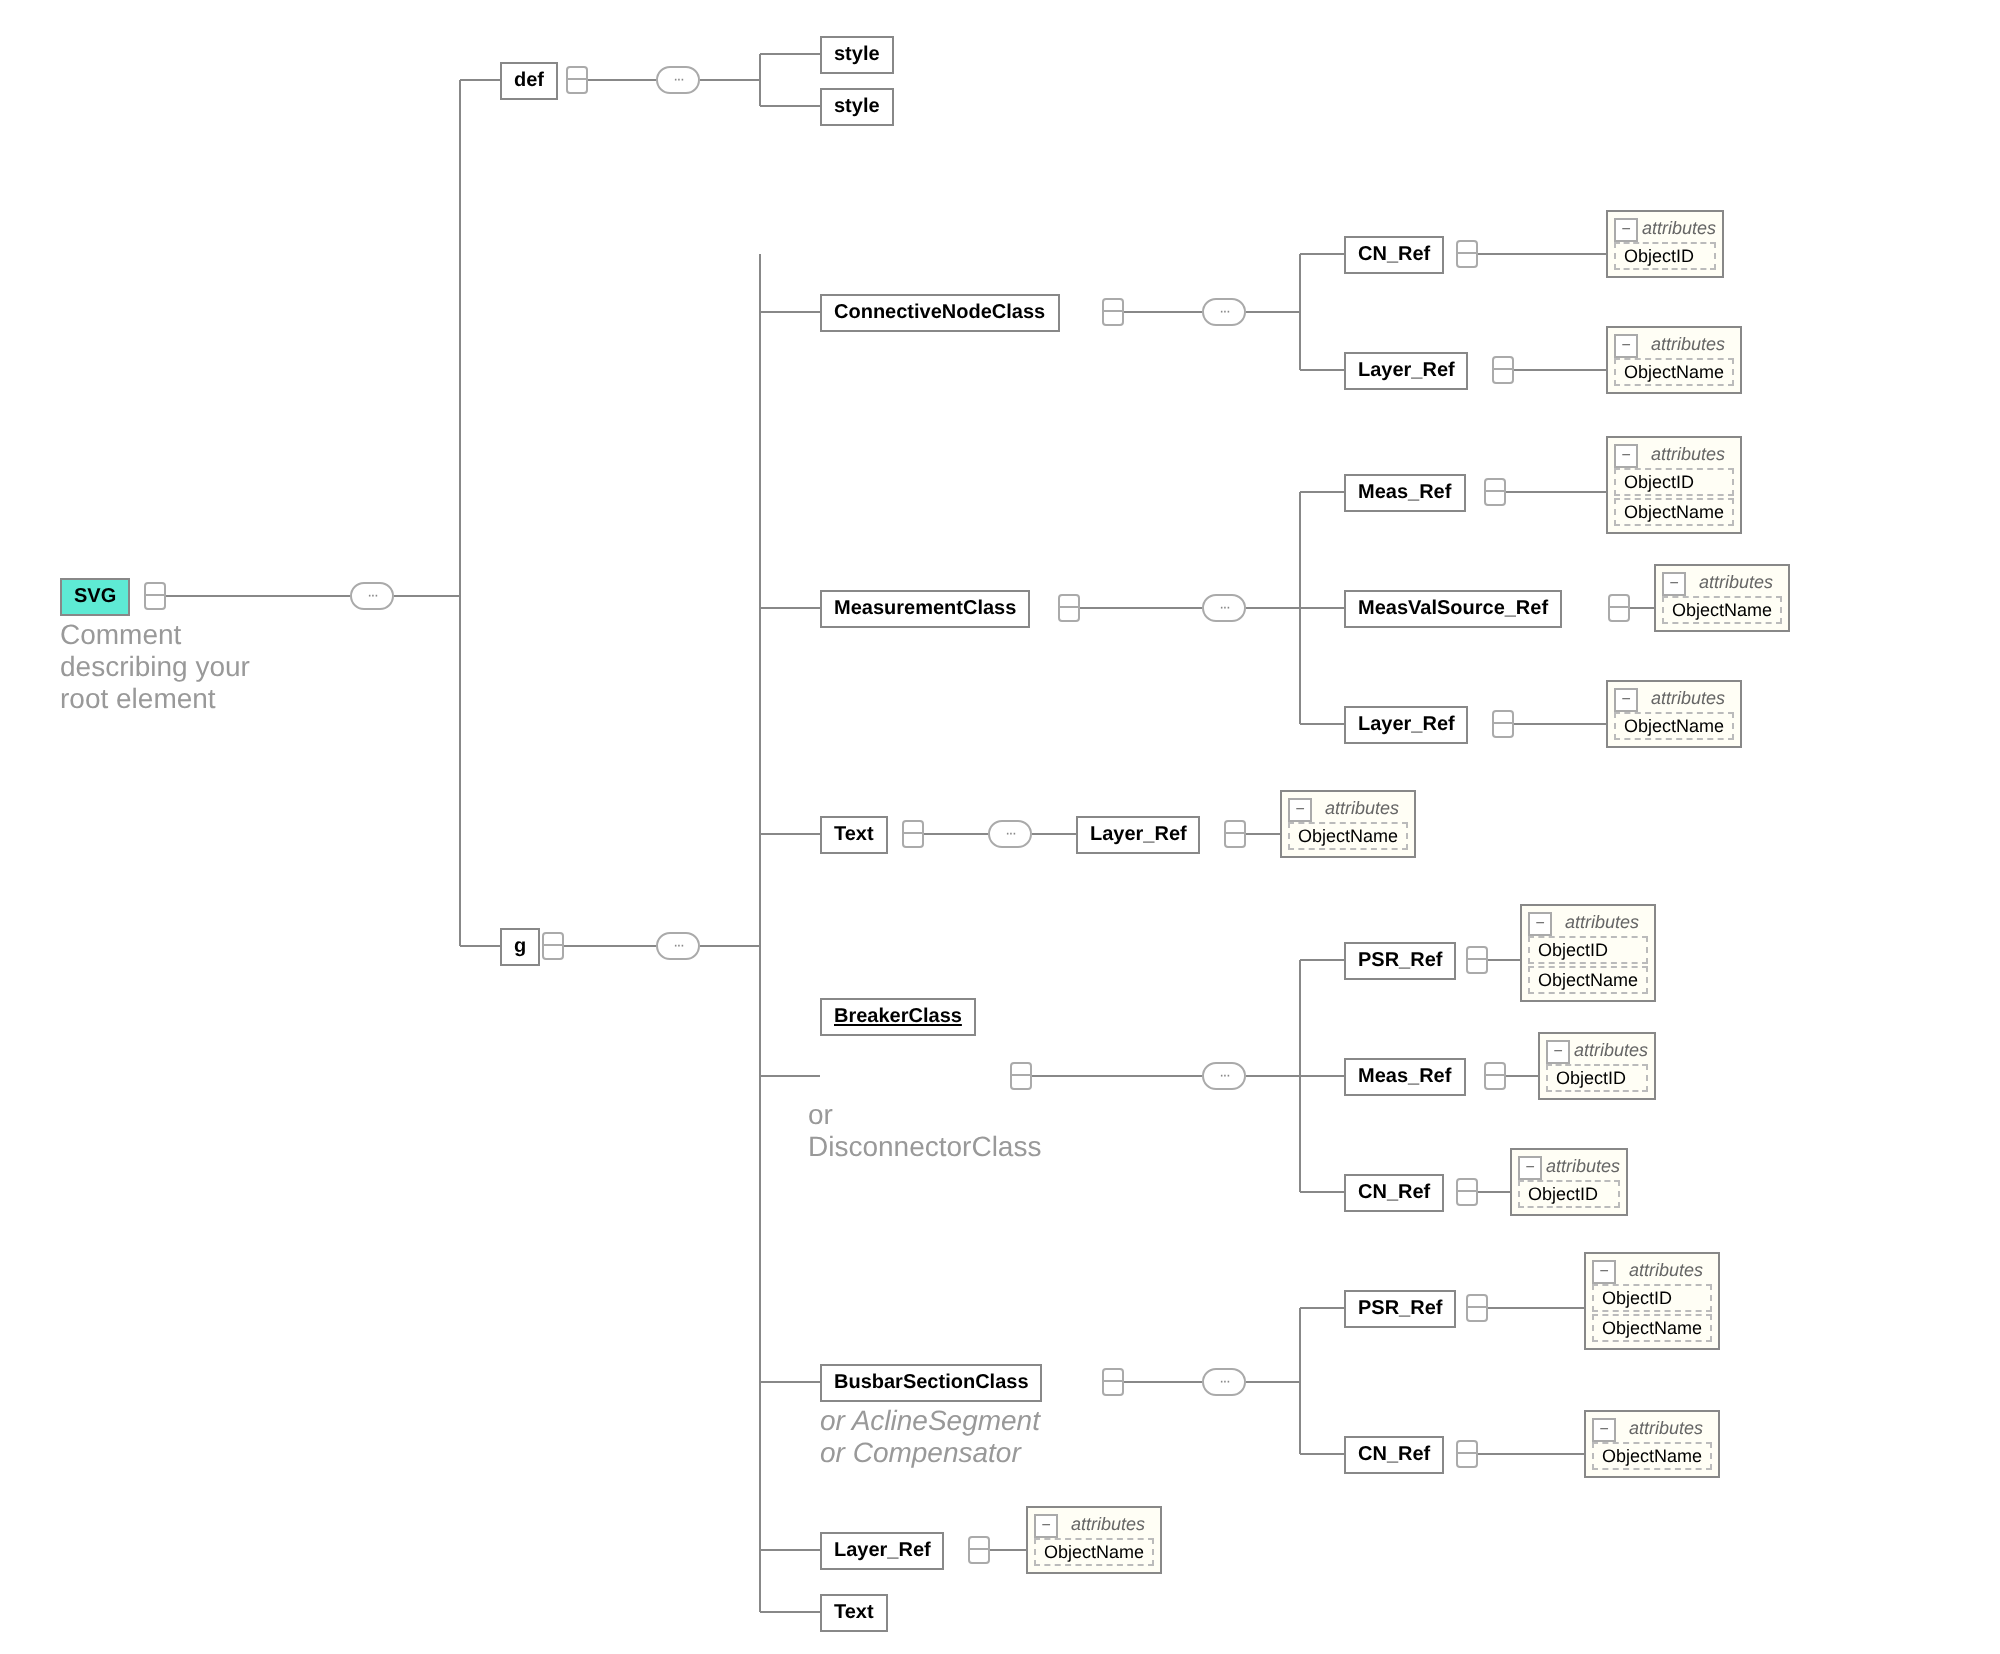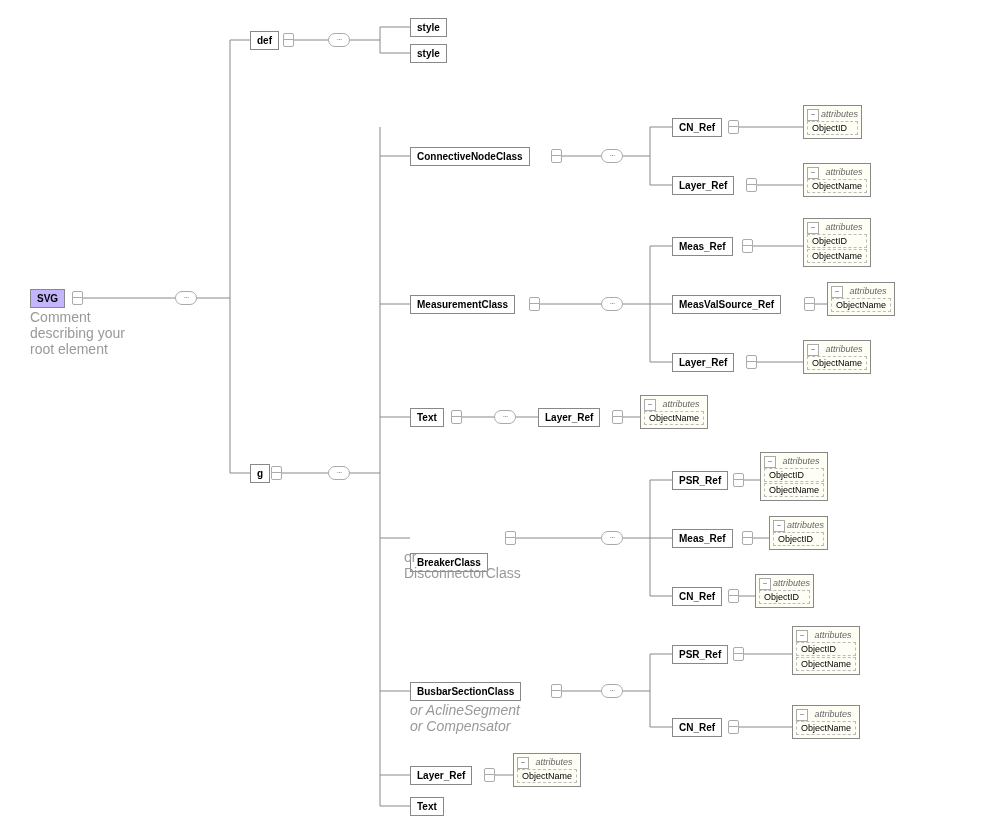--- a/index.html
+++ b/index.html
@@ -17,21 +17,21 @@
   .node {
     position: absolute;
     border: 1px solid #888;
     background: #fff;
     padding: 3px 6px;
     font-weight: bold;
     font-size: 10px;
     white-space: nowrap;
   }
   .node-selected {
-    background: #c4b5fd;
+    background: #5eead4;
   }
   .comment {
     position: absolute;
     font-size: 14px;
     color: #999;
     white-space: normal;
     width: 120px;
   }
   .attr-box {
     position: absolute;
@@ -276,21 +276,21 @@
 <div class="connector" style="left:494px; top:410px;">···</div>
 <div class="node" style="left:538px; top:408px;">
   <span>Layer_Ref</span>
 </div>
 <div class="stub" style="left:612px; top:410px;"></div>
 <div class="attr-box" style="left:640px; top:395px;">
   <div class="attr-title">attributes</div>
   <div class="attr-item">ObjectName</div>
 </div>
 
-<div class="node" style="left:410px; top:553px;">
+<div class="node" style="left:410px; top:499px;text-decoration:underline;">
   <span>BreakerClass</span>
 </div>
 <div class="stub" style="left:505px; top:531px;"></div>
 <div class="comment" style="left:404px; top:549px;">or DisconnectorClass</div>
 <div class="connector" style="left:601px; top:531px;">···</div>
 
 <div class="node" style="left:672px; top:471px;">
   <span>PSR_Ref</span>
 </div>
 <div class="stub" style="left:733px; top:473px;"></div>

